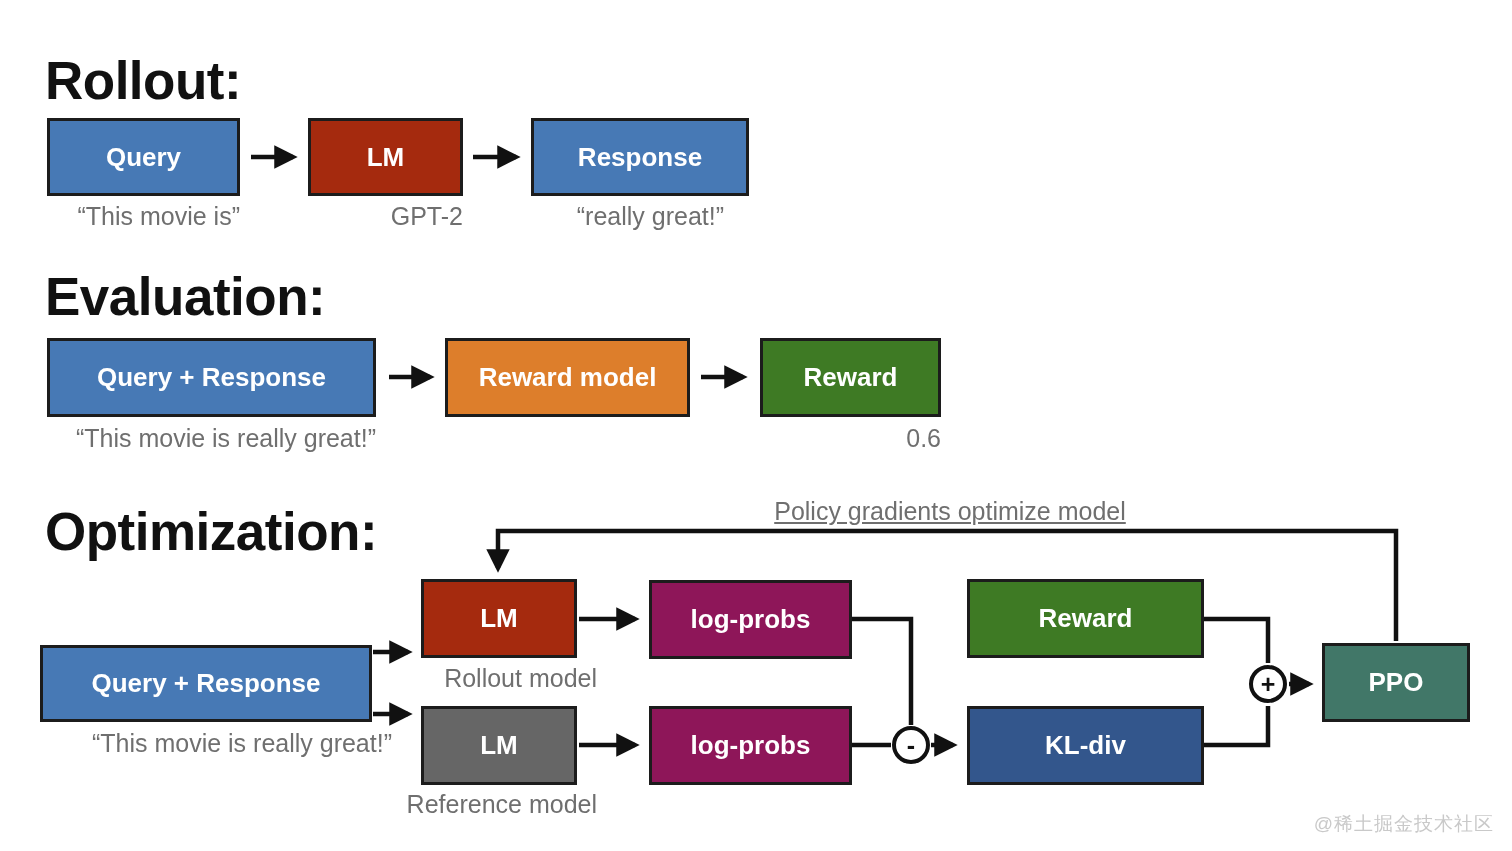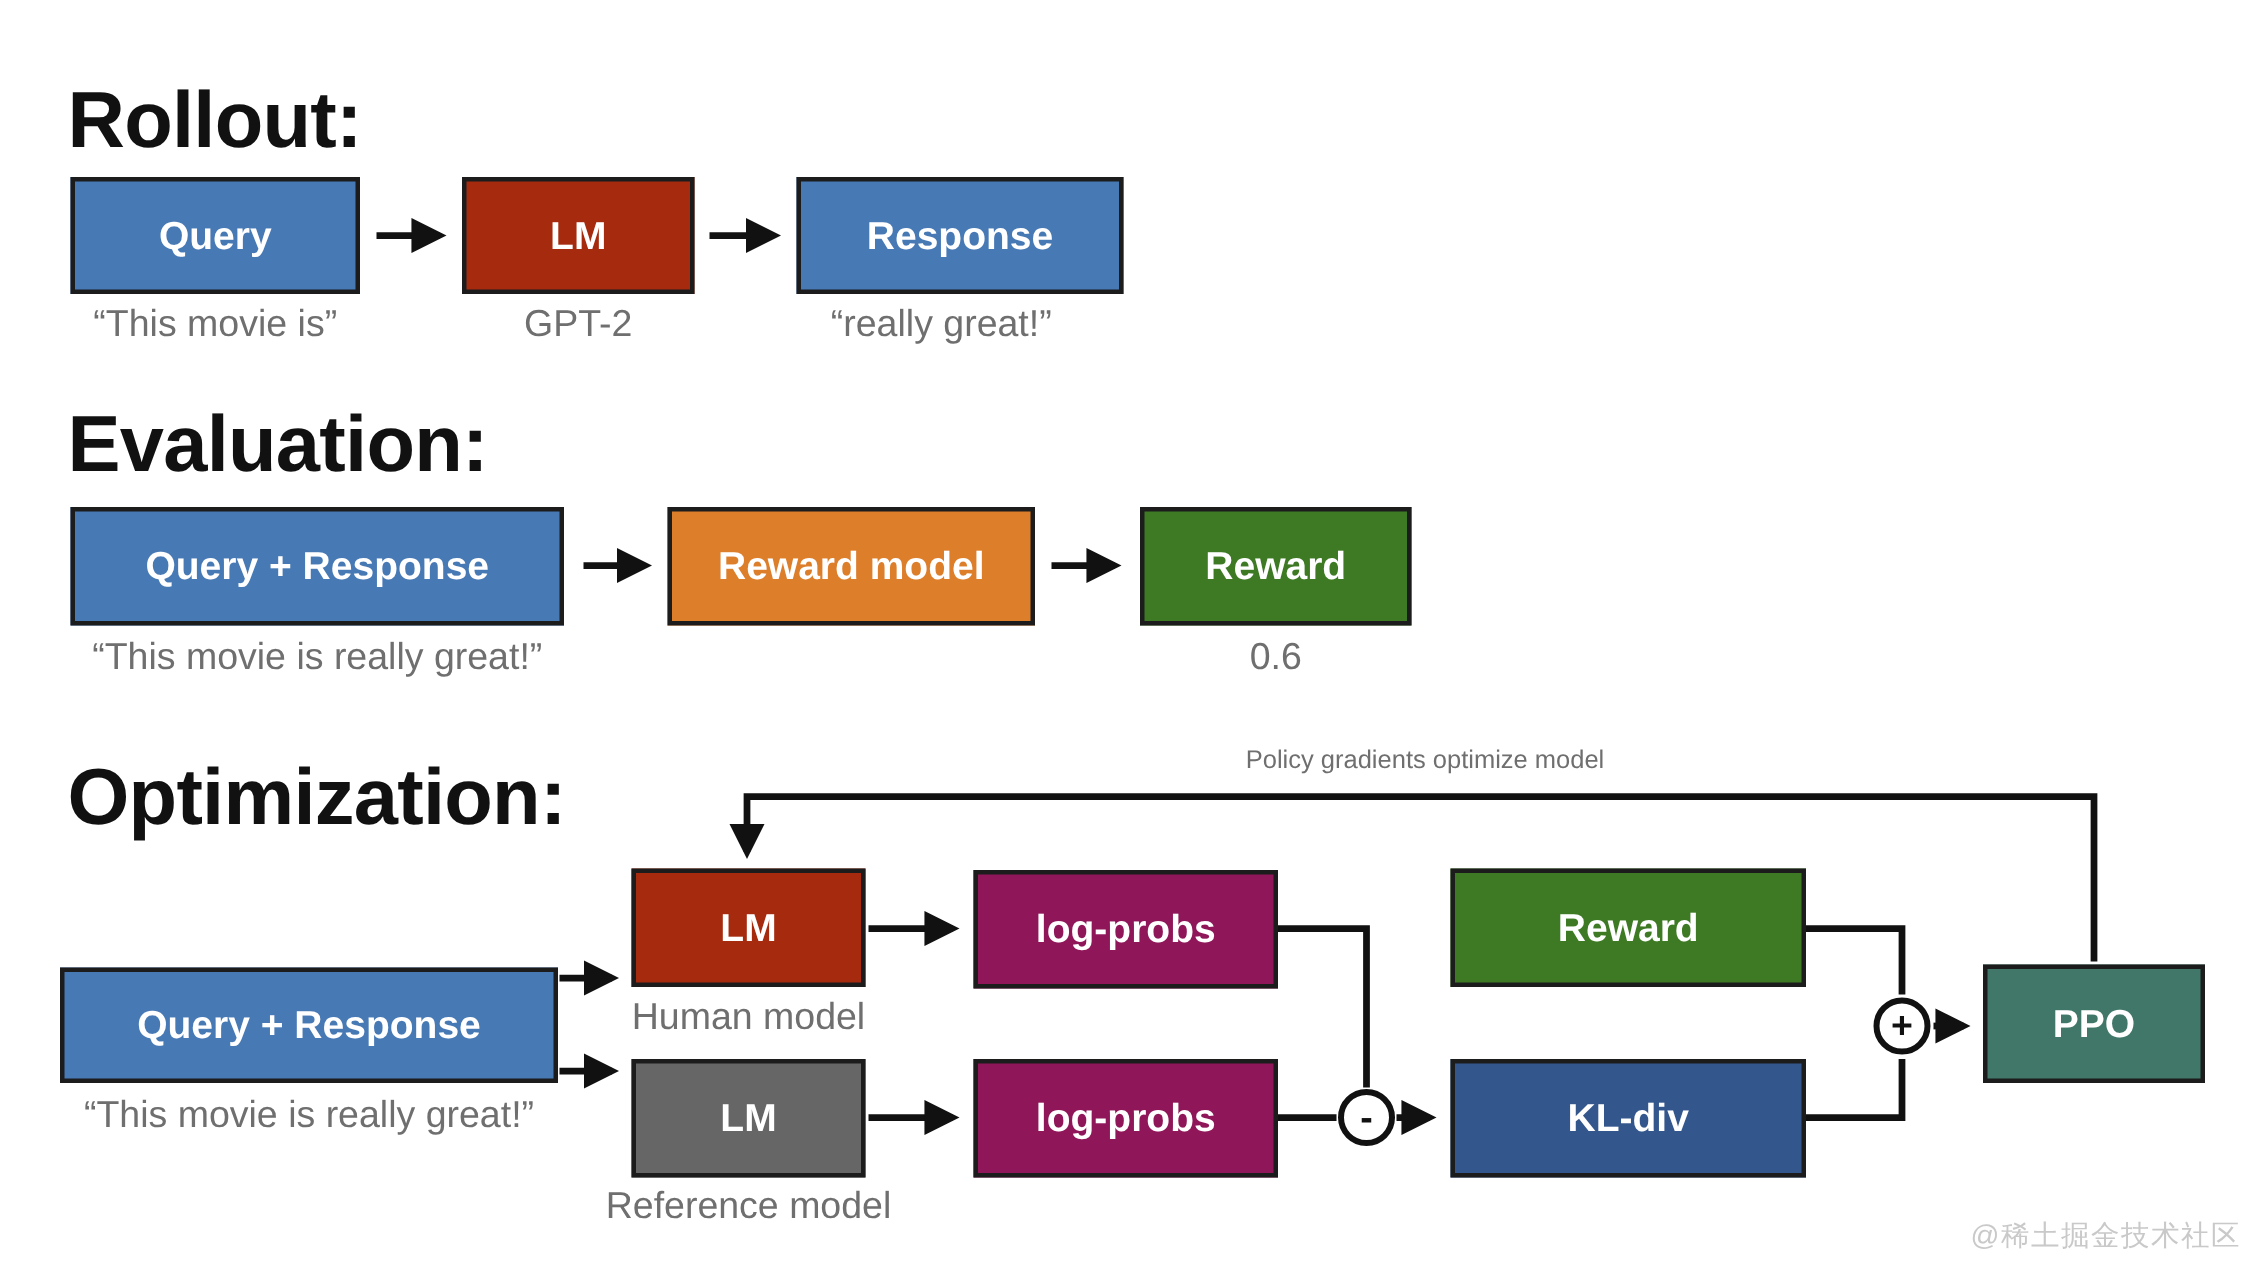--- a/index.html
+++ b/index.html
@@ -11,24 +11,24 @@
     position:absolute;margin:0;color:#111111;font-size:53px;font-weight:700;
     line-height:1;letter-spacing:-0.5px;
   }
   .box{
     position:absolute;display:flex;align-items:center;justify-content:center;
     border:3px solid #1c1c1c;box-sizing:border-box;color:#ffffff;
     font-size:26px;font-weight:700;white-space:nowrap;
   }
   .caption{
     position:absolute;color:#6f6f6f;font-size:25px;font-weight:400;
-    text-align:center;white-space:nowrap;line-height:1.15;
+    text-align:right;white-space:nowrap;line-height:1.15;
   }
   .feedback-label{
-    position:absolute;color:#6f6f6f;font-size:17px;text-align:center;white-space:nowrap;
+    position:absolute;color:#6f6f6f;font-size:25px;text-align:center;white-space:nowrap;text-decoration:underline;
   }
   .opcircle{
     position:absolute;width:38px;height:38px;border-radius:50%;
     border:4px solid #111111;background:#ffffff;box-sizing:border-box;
     display:flex;align-items:center;justify-content:center;
     color:#111111;font-weight:700;font-size:25px;line-height:1;
   }
   .connectors{position:absolute;left:0;top:0;}
   .connectors path{stroke:#111111;stroke-width:4.5;fill:none;}
   .connectors .ah{fill:#111111;stroke:none;}
@@ -88,21 +88,21 @@
   <div class="caption" style="left:760px;top:424px;width:181px">0.6</div>
 
   <h2 class="heading" style="left:45px;top:505px">Optimization:</h2>
 
   <div class="feedback-label" style="left:700px;top:497px;width:500px">Policy gradients optimize model</div>
 
   <div class="box" style="left: 40px; top: 645px; width: 332px; height: 77px; background-color: rgb(71, 121, 181);">Query + Response</div>
   <div class="caption" style="left:20px;top:729px;width:372px">“This movie is really great!”</div>
 
   <div class="box" style="left: 421px; top: 579px; width: 156px; height: 79px; background-color: rgb(165, 42, 14);">LM</div>
-  <div class="caption" style="left:401px;top:664px;width:196px">Human model</div>
+  <div class="caption" style="left:401px;top:664px;width:196px">Rollout model</div>
 
   <div class="box" style="left: 421px; top: 706px; width: 156px; height: 79px; background-color: rgb(102, 102, 102);">LM</div>
   <div class="caption" style="left:401px;top:790px;width:196px">Reference model</div>
 
   <div class="box" style="left: 649px; top: 580px; width: 203px; height: 79px; background-color: rgb(142, 22, 89);">log-probs</div>
   <div class="box" style="left: 649px; top: 706px; width: 203px; height: 79px; background-color: rgb(142, 22, 89);">log-probs</div>
 
   <div class="box" style="left: 967px; top: 579px; width: 237px; height: 79px; background-color: rgb(62, 122, 36);">Reward</div>
   <div class="box" style="left: 967px; top: 706px; width: 237px; height: 79px; background-color: rgb(51, 86, 140);">KL-div</div>
 

